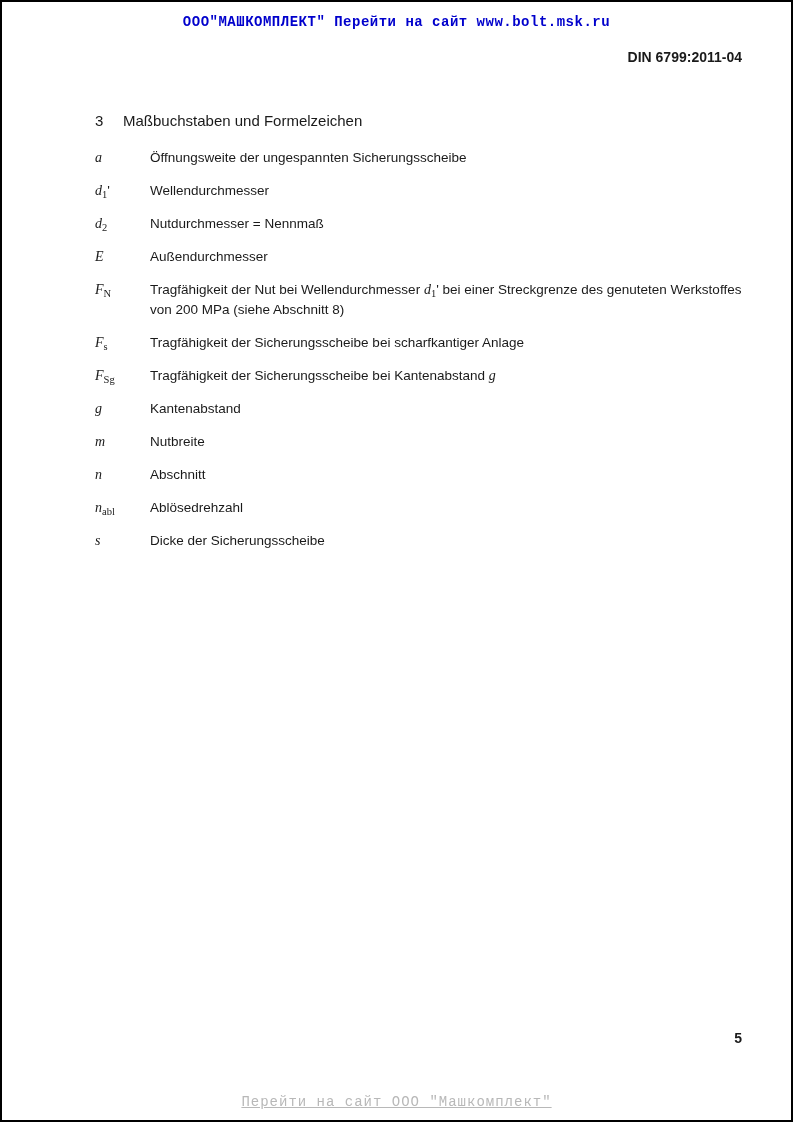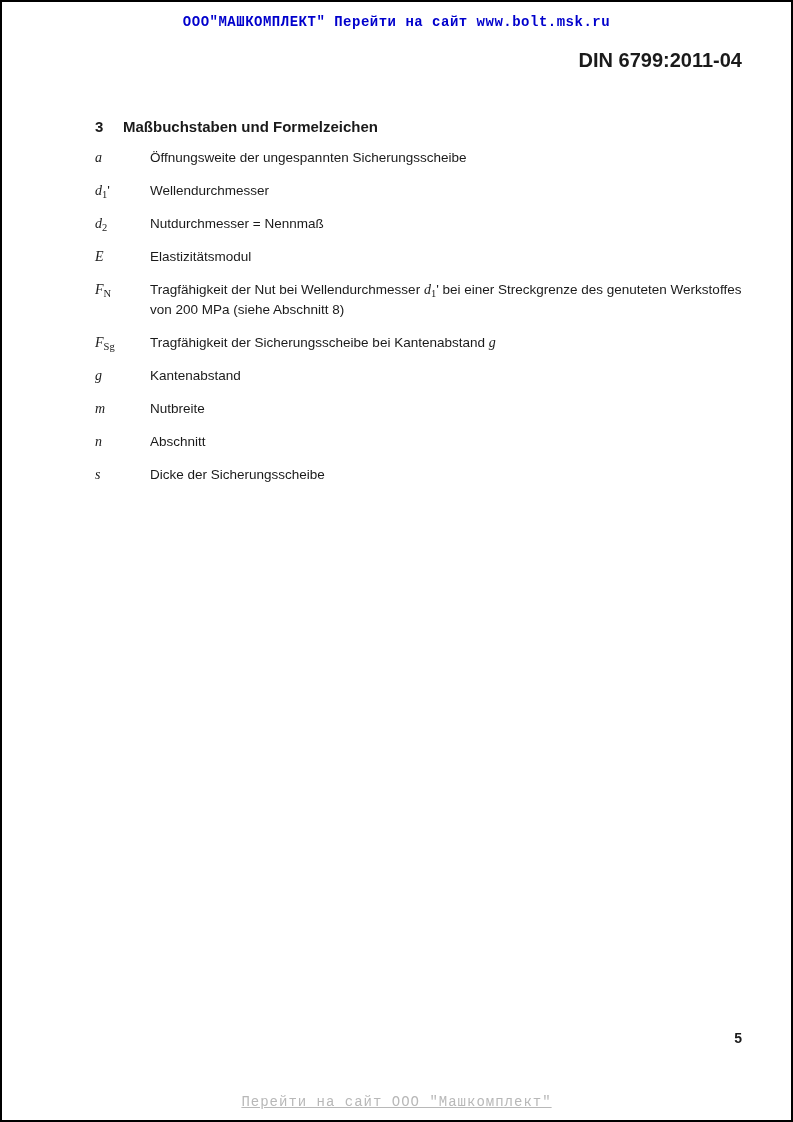--- a/index.html
+++ b/index.html
@@ -29,31 +29,30 @@
     letter-spacing: 0.5px;
     color: #0000cc;
     cursor: pointer;
     white-space: nowrap;
   }
   .doc-number {
     position: absolute;
     top: 47px;
     right: 49px;
     font-weight: bold;
-    font-size: 20px;
+    font-size: 14px;
     color: #1a1a1a;
   }
   .section-heading {
     position: absolute;
     top: 110px;
     left: 93px;
-    font-weight: bold;
+    font-weight: normal;
     font-size: 15px;
     color: #1a1a1a;
-    margin-top: 6px;
   }
   .sec-num {
     display: inline-block;
     width: 28px;
   }
   .symbol-list {
     position: absolute;
     top: 146px;
     left: 93px;
     width: 651px;
@@ -128,43 +127,51 @@
       <div class="sym-row">
         <span class="sym"><span class="math"><i>d</i><sub>1</sub>'</span></span>
         <span class="desc">Wellendurchmesser</span>
       </div>
       <div class="sym-row">
         <span class="sym"><span class="math"><i>d</i><sub>2</sub></span></span>
         <span class="desc">Nutdurchmesser = Nennmaß</span>
       </div>
       <div class="sym-row">
         <span class="sym"><span class="math"><i>E</i></span></span>
-        <span class="desc">Elastizitätsmodul</span>
+        <span class="desc">Außendurchmesser</span>
       </div>
       <div class="sym-row">
         <span class="sym"><span class="math"><i>F</i><sub>N</sub></span></span>
         <span class="desc">Tragfähigkeit der Nut bei Wellendurchmesser <span class="math"><i>d</i><sub>1</sub>'</span> bei einer Streckgrenze des genuteten Werkstoffes von 200 MPa (siehe Abschnitt 8)</span>
+      </div>
+      <div class="sym-row">
+        <span class="sym"><span class="math"><i>F</i><sub>s</sub></span></span>
+        <span class="desc">Tragfähigkeit der Sicherungsscheibe bei scharfkantiger Anlage</span>
       </div>
       <div class="sym-row">
         <span class="sym"><span class="math"><i>F</i><sub>Sg</sub></span></span>
         <span class="desc">Tragfähigkeit der Sicherungsscheibe bei Kantenabstand <span class="math"><i>g</i></span></span>
       </div>
       <div class="sym-row">
         <span class="sym"><span class="math"><i>g</i></span></span>
         <span class="desc">Kantenabstand</span>
       </div>
       <div class="sym-row">
         <span class="sym"><span class="math"><i>m</i></span></span>
         <span class="desc">Nutbreite</span>
       </div>
       <div class="sym-row">
         <span class="sym"><span class="math"><i>n</i></span></span>
         <span class="desc">Abschnitt</span>
       </div>
       <div class="sym-row">
+        <span class="sym"><span class="math"><i>n</i><sub>abl</sub></span></span>
+        <span class="desc">Ablösedrehzahl</span>
+      </div>
+      <div class="sym-row">
         <span class="sym"><span class="math"><i>s</i></span></span>
         <span class="desc">Dicke der Sicherungsscheibe</span>
       </div>
     </div>
 
   <div class="page-number">5</div>
 
   <div class="footer-link">Перейти на сайт ООО "Машкомплект"</div>
 
 </div>

